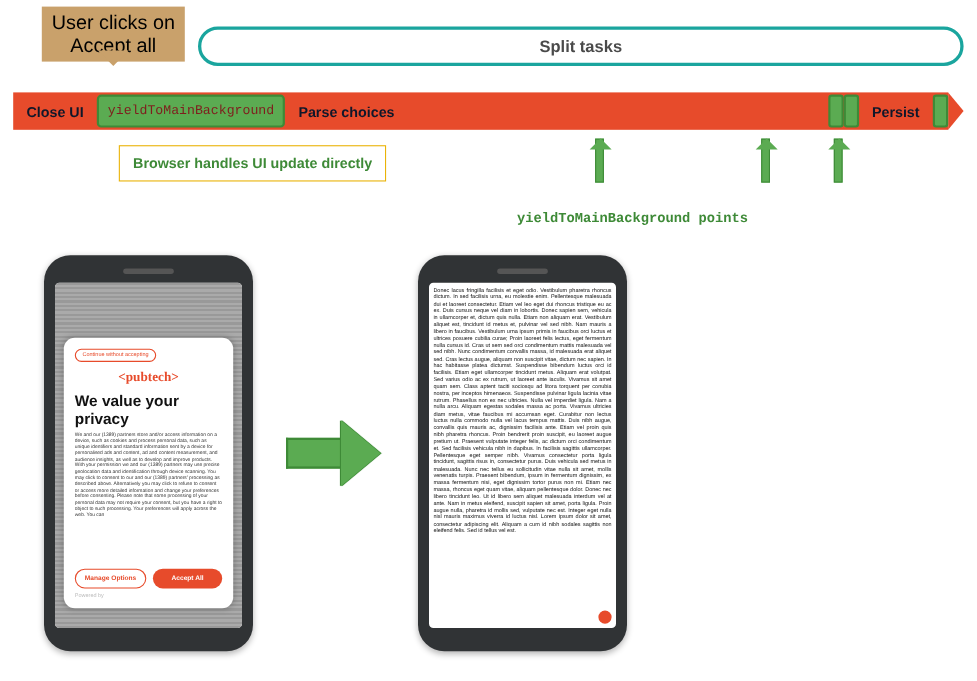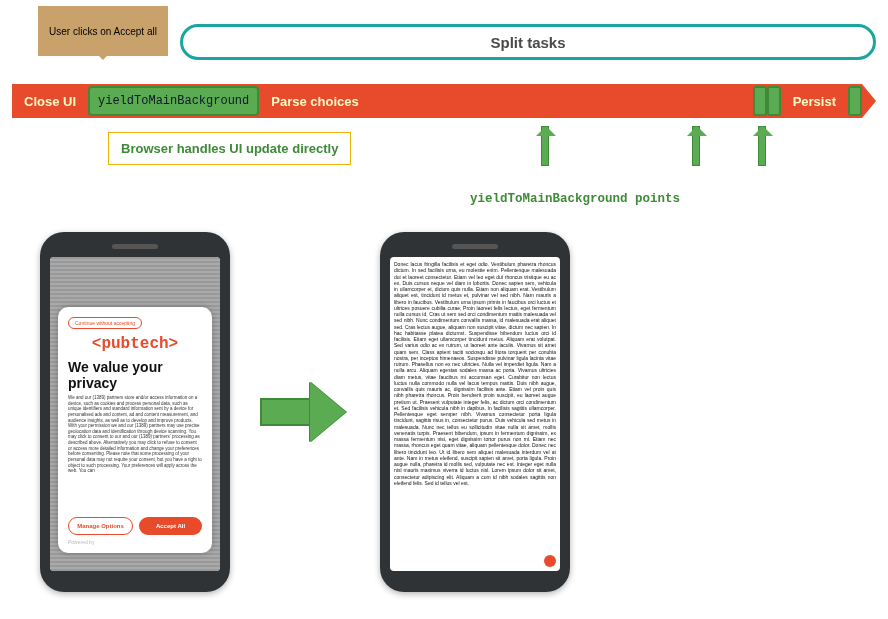--- a/index.html
+++ b/index.html
@@ -21,21 +21,21 @@
     position:relative;
   }
 
   
   .callout{
     position:absolute;
     left:38px; top:6px;
     width:130px; height:50px;
     background:var(--tan);
     color:#000;
-    font-size:10px;
+    font-size:18px;
     text-align:center;
     display:flex; align-items:center; justify-content:center;
     padding:4px 6px;
   }
   .callout::after{ 
     content:"";
     position:absolute;
     left:50%; bottom:-18px;
     transform:translateX(-50%);
     border:14px solid transparent;
@@ -65,29 +65,29 @@
     display:flex; align-items:center;
     position:relative;
   }
   .arrowhead{
     width:0; height:0;
     border-top:17px solid transparent;
     border-bottom:17px solid transparent;
     border-left:14px solid var(--orange);
   }
   .seg{
-    color:#fef9c3; font-weight:bold; font-size:13px;
+    color:#0f172a; font-weight:bold; font-size:13px;
     padding:16px 12px; white-space:nowrap;
     display:flex; align-items:center; height:100%;
   }
   .green-box{
     background:var(--green);
     border:2px solid var(--green-dark);
     border-radius:4px;
-    color:#0f172a;
+    color:#7f1d1d;
     font-family:"Courier New",monospace;
     font-size:12px;
     font-weight:normal;
     padding:12px 8px;
     height:30px;
     display:flex; align-items:center;
     margin-top:-1px;
   }
   .green-tick{
     width:14px;
@@ -174,24 +174,24 @@
     border:1px solid var(--orange);
     color:var(--orange);
     font-size:5px;
     border-radius:8px;
     padding:2px 6px;
     margin-bottom:4px;
   }
   .consent .logo{
     color:var(--orange);
     font-weight:bold;
-    font-size:16px;
+    font-size:12px;
     text-align:center;
     margin:2px 0 6px 0;
-    font-family:Liberation Mono, monospace;
+    font-family:Liberation Serif, serif;
   }
   .consent h4{
     margin:0 0 4px 0; font-size:14px; color:#111;
   }
   .consent p{
     margin:0; font-size:4.5px; line-height:1.25; color:#333;
     overflow:hidden;
   }
   .consent .btnrow{
     margin-top:auto;

